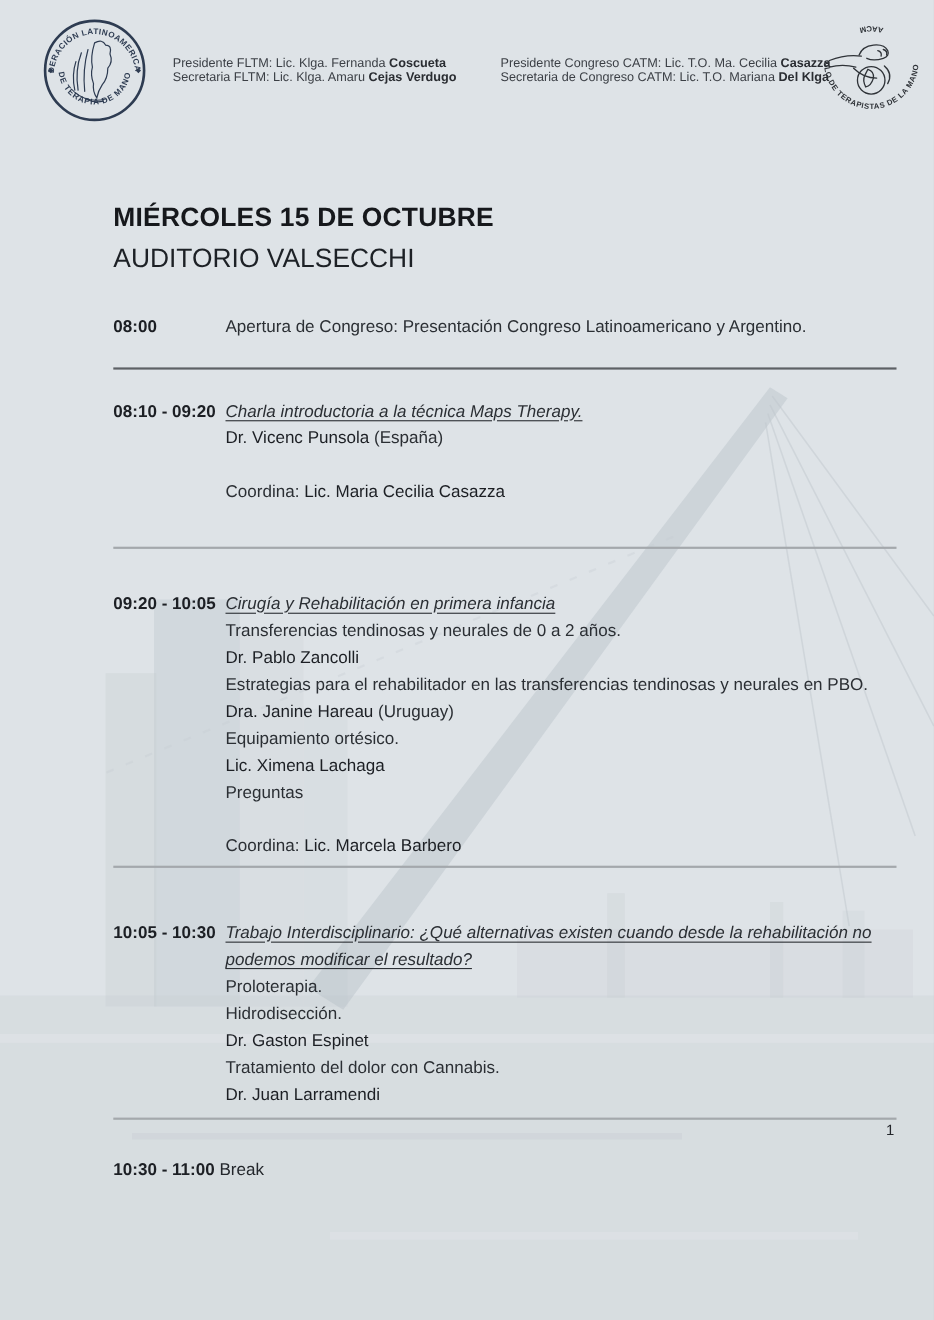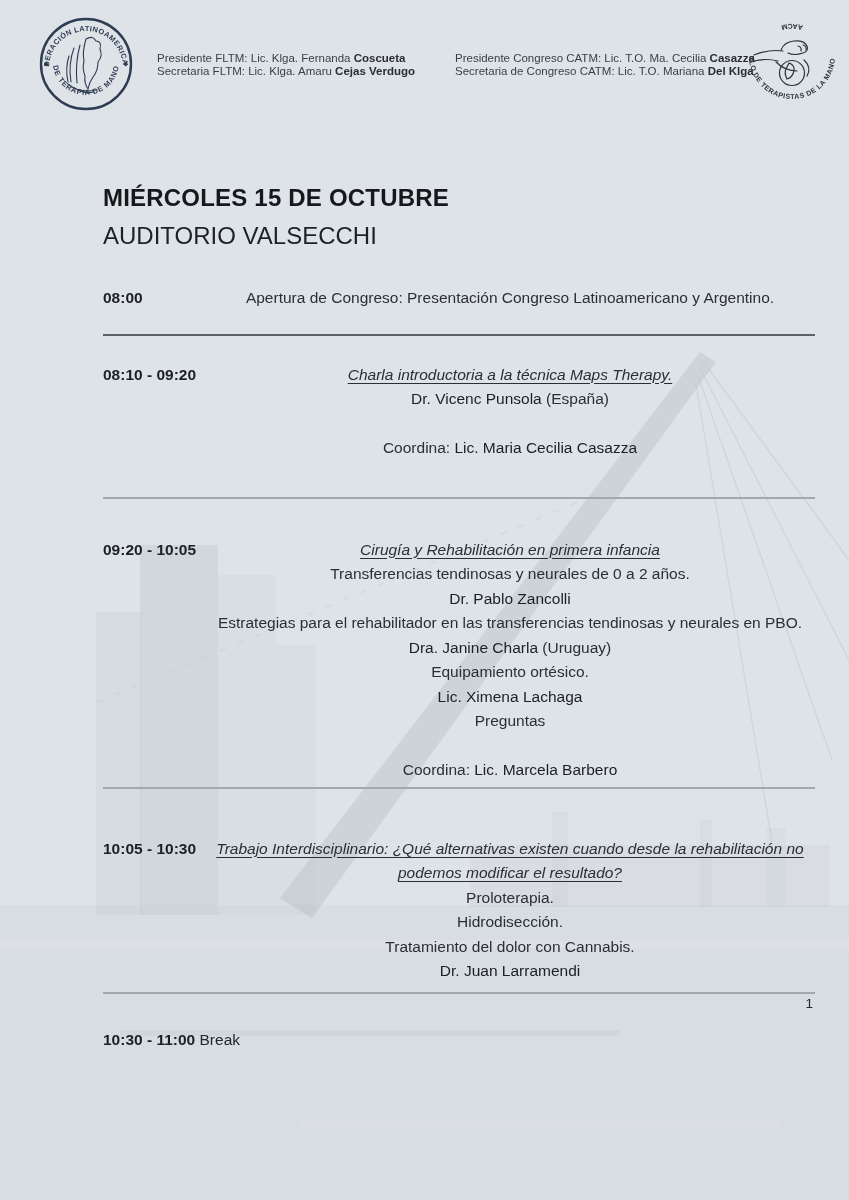--- a/index.html
+++ b/index.html
@@ -19,21 +19,21 @@
   .officials .b{font-weight:bold;color:#2a2d32;}
 
   
   .main{padding:0 34px 0 103px;}
   .title-day{margin-top:44px;font-size:24px;font-weight:bold;color:#16181c;letter-spacing:.2px;}
   .title-venue{margin-top:10px;font-size:24px;color:#1d2126;}
 
   .schedule{margin-top:36px;}
   .sched-item{display:flex;font-size:15.5px;line-height:24.5px;}
   .time{width:102px;flex:none;font-weight:bold;color:#1c1f24;}
-  .body{flex:1;min-width:0;text-align:center;}
+  .body{flex:1;min-width:0;}
   .line{color:#2b2f34;}
   .line .b{font-weight:normal;color:#1c1f24;}
   .title-line{font-style:italic;text-decoration:underline;text-underline-offset:3px;color:#2b2f34;}
   .coordina{margin-top:24.5px;}
   .divider{height:2px;background:#a4a8ac;}
   .divider.dark{background:#5d6165;}
   .divider.d1{margin-top:23px;margin-bottom:27px;}
   .divider.d2{margin-top:36px;margin-bottom:39px;}
   .divider.d3{margin-top:4px;margin-bottom:48px;}
   .divider.d4{margin-top:8px;margin-bottom:2px;}
@@ -157,34 +157,35 @@
             </div>
           </div>
           <div class="divider light d2"></div>
           <div class="sched-item">
             <div class="time">09:20 - 10:05</div>
             <div class="body">
               <div class="line title-line">Cirugía y Rehabilitación en primera infancia</div>
               <div class="line"><span>Transferencias tendinosas y neurales de 0 a 2 años.</span></div>
               <div class="line"><span class="b">Dr. Pablo Zancolli</span></div>
               <div class="line"><span>Estrategias para el rehabilitador en las transferencias tendinosas y neurales en PBO.</span></div>
-              <div class="line"><span class="b">Dra. Janine Charla</span><span> (Uruguay)</span></div>
+              <div class="line"><span class="b">Dra. Janine Hareau</span><span> (Uruguay)</span></div>
               <div class="line"><span>Equipamiento ortésico.</span></div>
               <div class="line"><span class="b">Lic. Ximena Lachaga</span></div>
               <div class="line"><span>Preguntas</span></div>
               <div class="line coordina"><span>Coordina: </span><span class="b">Lic. Marcela Barbero</span></div>
             </div>
           </div>
           <div class="divider light d3"></div>
           <div class="sched-item">
             <div class="time">10:05 - 10:30</div>
             <div class="body">
               <div class="line title-line">Trabajo Interdisciplinario: ¿Qué alternativas existen cuando desde la rehabilitación no podemos modificar el resultado?</div>
               <div class="line"><span>Proloterapia.</span></div>
               <div class="line"><span>Hidrodisección.</span></div>
+              <div class="line"><span class="b">Dr. Gaston Espinet</span></div>
               <div class="line"><span>Tratamiento del dolor con Cannabis.</span></div>
               <div class="line"><span class="b">Dr. Juan Larramendi</span></div>
             </div>
           </div>
           <div class="divider light d4"></div>
         </div>
 
       <div class="page-num">1</div>
 
       <div class="break-row">

